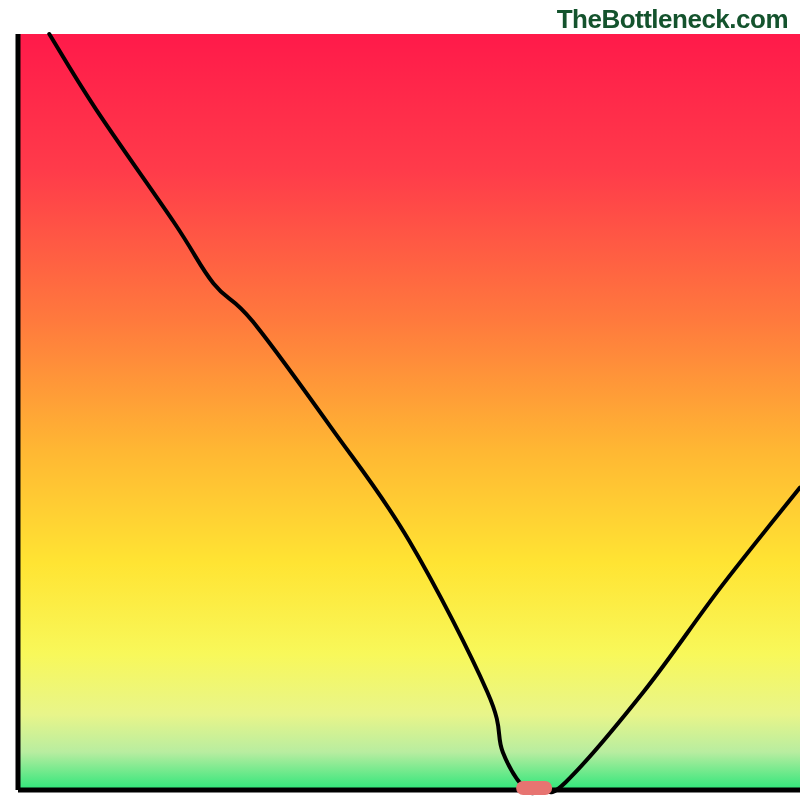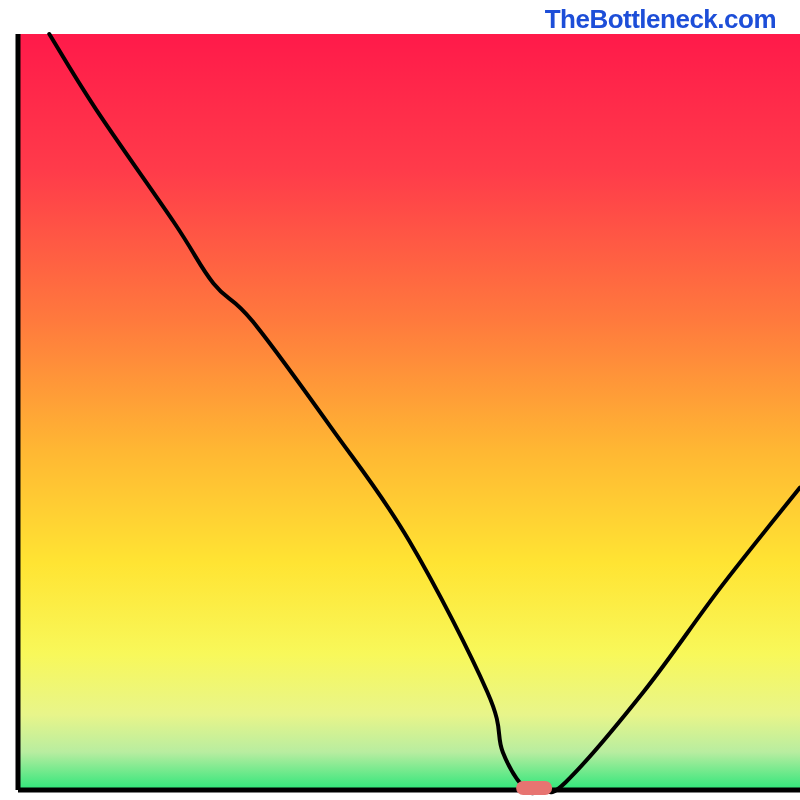--- a/index.html
+++ b/index.html
@@ -11,25 +11,25 @@
     background: #ffffff;
   }
   .chart-container {
     position: relative;
     width: 800px;
     height: 800px;
   }
   .watermark {
     position: absolute;
     top: 4px;
-    right: 24px;
+    right: 12px;
     font-family: Arial, Helvetica, sans-serif;
     font-size: 26px;
     font-weight: bold;
-    color: #1d4ed8;
+    color: #14532d;
     z-index: 10;
     letter-spacing: -0.5px;
   }
   svg {
     display: block;
   }
 </style>
 </head>
 <body>
 

